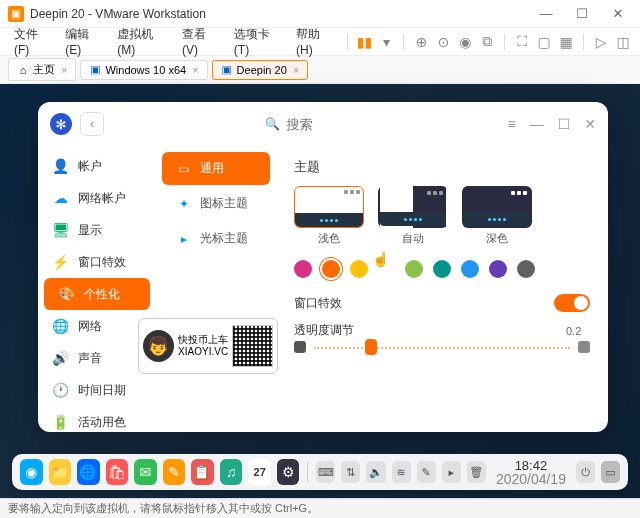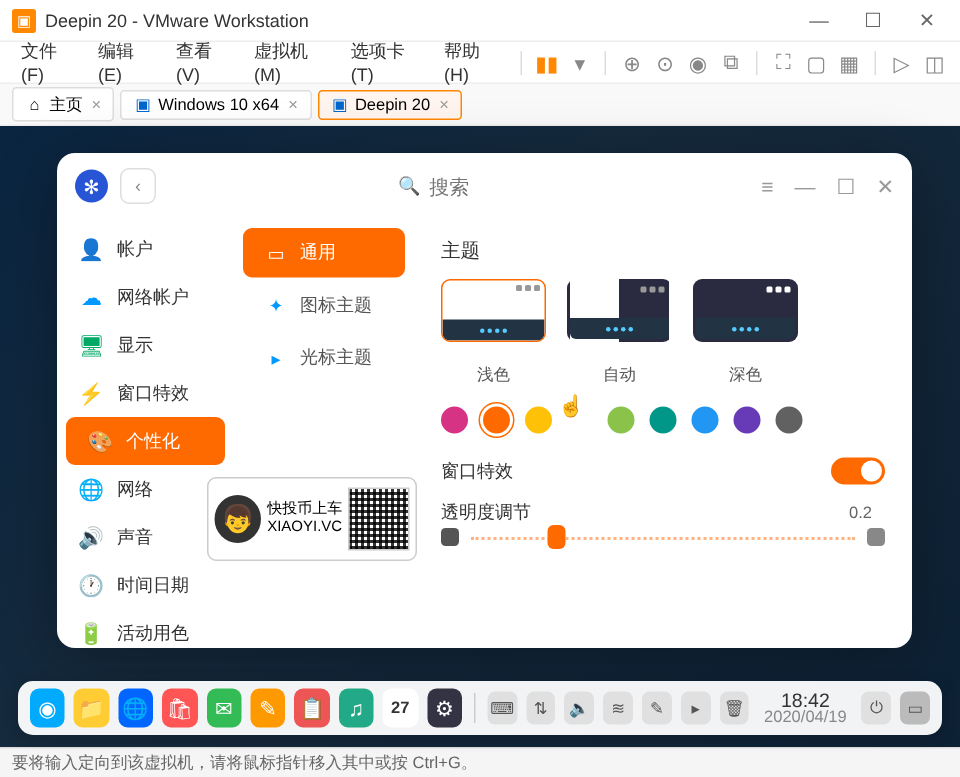--- a/index.html
+++ b/index.html
@@ -36,21 +36,21 @@
 .sn-item{display:flex;align-items:center;gap:8px;padding:8px 14px;font-size:12px;color:#555;border-radius:6px;margin:2px 6px}
 .sn-item.active{background:#ff6a00;color:#fff}
 .sn-icon{width:16px;height:16px;display:flex;align-items:center;justify-content:center}
 .watermark{position:absolute;left:-18px;top:172px;width:140px;height:56px;border:1px solid #ccc;border-radius:6px;background:#fff;display:flex;align-items:center;padding:4px;gap:4px;font-size:10px}
 .wm-avatar{width:32px;height:32px;border-radius:50%;background:#333;display:flex;align-items:center;justify-content:center;font-size:18px}
 .wm-text{display:flex;flex-direction:column;line-height:1.2}
 .wm-qr{width:42px;height:42px;background:repeating-linear-gradient(0deg,#333 0 2px,#fff 2px 4px),repeating-linear-gradient(90deg,#333 0 2px,transparent 2px 4px);background-blend-mode:multiply;border:1px solid #ccc}
 .content{flex:1;padding:8px 18px;overflow-y:auto}
 .section-title{font-size:13px;color:#333;margin:4px 0 10px}
 .themes{display:flex;gap:14px;margin-bottom:14px}
-.theme{display:flex;flex-direction:column;align-items:center;gap:14px}
+.theme{display:flex;flex-direction:column;align-items:center;gap:3px}
 .theme-preview{width:70px;height:42px;border-radius:6px;border:2px solid transparent;position:relative;overflow:hidden}
 .theme.selected .theme-preview{border-color:#ff6a00}
 .tp-light{background:#fff;border:1px solid #ccc}
 .tp-auto{background:linear-gradient(90deg,#fff 50%,#2a2a40 50%)}
 .tp-dark{background:#2a2a40}
 .tp-bar{position:absolute;bottom:0;left:0;right:0;height:14px;background:#234;display:flex;align-items:center;justify-content:center;gap:2px}
 .tp-dot{width:3px;height:3px;border-radius:50%;background:#5cf}
 .tp-winbar{position:absolute;top:3px;right:3px;display:flex;gap:2px}
 .tp-wb{width:4px;height:4px;border-radius:1px;background:#999}
 .theme-label{font-size:11px;color:#555}
@@ -67,41 +67,41 @@
 .slider-thumb{position:absolute;left:20%;width:12px;height:16px;border-radius:4px;background:#ff6a00}
 .slider-cap{width:12px;height:12px;border-radius:3px;background:#555}
 .val{font-size:11px;color:#666;min-width:24px;text-align:left}
 .cursor-hand{position:absolute;font-size:14px;color:#333}
 .dock{position:absolute;bottom:8px;left:12px;right:12px;height:36px;background:rgba(255,255,255,.95);border-radius:10px;display:flex;align-items:center;padding:0 8px;gap:6px;box-shadow:0 2px 10px rgba(0,0,0,.2)}
 .dock-icon{width:26px;height:26px;border-radius:6px;display:flex;align-items:center;justify-content:center;font-size:14px;color:#fff}
 .dock-sep{width:1px;height:20px;background:#ccc;margin:0 2px}
 .dock-tray{width:22px;height:22px;border-radius:5px;background:#e0e0e0;display:flex;align-items:center;justify-content:center;font-size:11px;color:#555}
 .dock-clock{display:flex;flex-direction:column;align-items:center;line-height:1;padding:0 4px}
 .dock-time{font-size:13px;font-weight:500;color:#333}
-.dock-date{font-size:11px;color:#888}
+.dock-date{font-size:14px;color:#888}
 .statusbar{height:20px;background:#f5f5f5;border-top:1px solid #ddd;display:flex;align-items:center;padding:0 8px;font-size:11px;color:#666}
 </style>
 </head>
 <body>
 
 <div class="titlebar">
   <div class="vm-icon">▣</div>
   <div class="title-txt">Deepin 20 - VMware Workstation</div>
   <div class="win-btns">
     <div class="win-btn">—</div>
     <div class="win-btn">☐</div>
     <div class="win-btn">✕</div>
   </div>
 </div>
 
 <div class="menubar">
   <span class="menu-item">文件(F)</span>
   <span class="menu-item">编辑(E)</span>
+  <span class="menu-item">虚拟机(M)</span>
   <span class="menu-item">查看(V)</span>
-  <span class="menu-item">虚拟机(M)</span>
   <span class="menu-item">选项卡(T)</span>
   <span class="menu-item">帮助(H)</span>
   <span class="tb-sep"></span>
   <span class="tb-icon pause">▮▮</span>
   <span class="tb-icon">▾</span>
   <span class="tb-sep"></span>
   <span class="tb-icon">⊕</span>
   <span class="tb-icon">⊙</span>
   <span class="tb-icon">◉</span>
   <span class="tb-icon">⧉</span>

